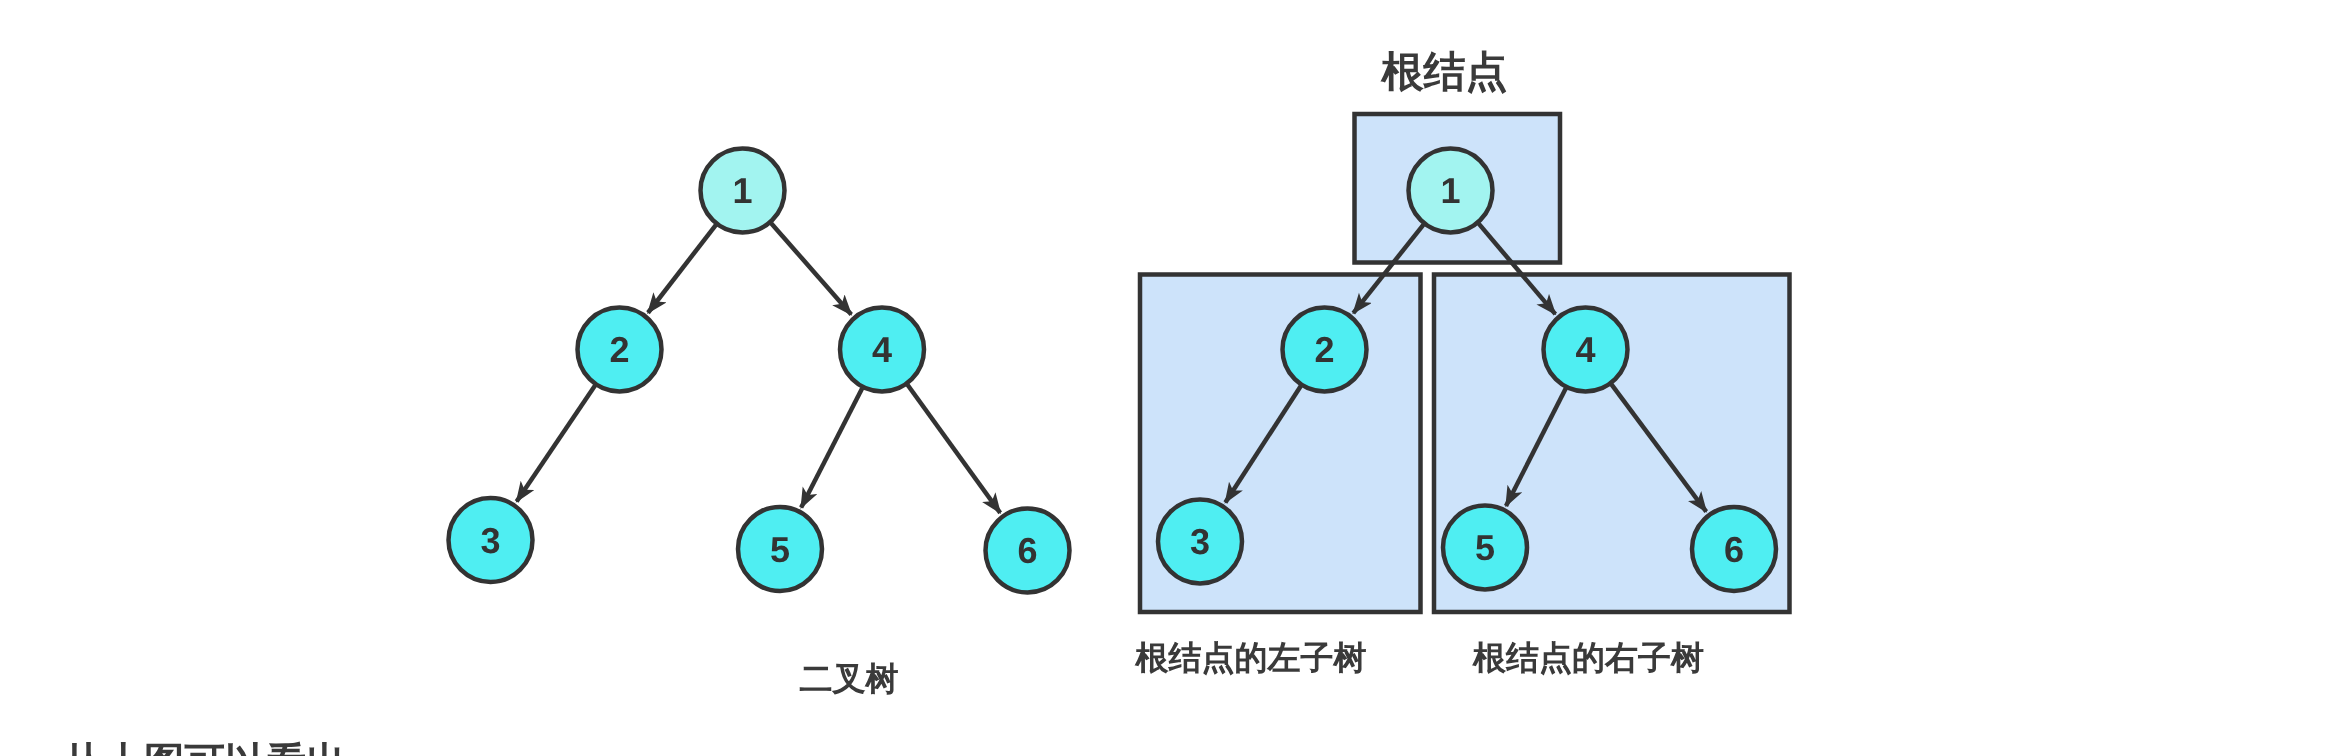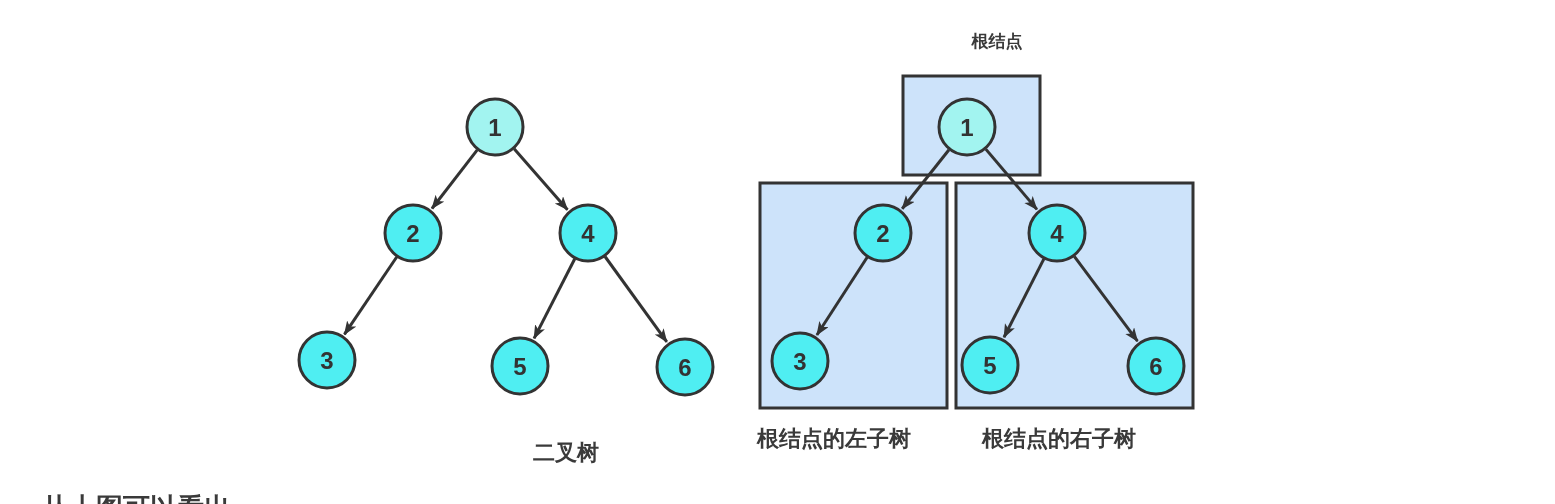--- a/index.html
+++ b/index.html
@@ -48,21 +48,21 @@
   }
   .caption{
     position:absolute;
     color:var(--text);
     font-weight:bold;
     line-height:1.1;
     white-space:nowrap;
   }
   .caption.centered{transform:translateX(-50%);}
   .caption-tree{left:520px;top:441px;font-size:22px;margin-left:46px;}
-  .caption-root{left:997px;top:33px;font-size:17px;}
+  .caption-root{left:963px;top:33px;font-size:28px;}
   .caption-left-subtree{left:757px;top:427px;font-size:22px;}
   .caption-right-subtree{left:982px;top:427px;font-size:22px;}
   .partial-text{
     position:absolute;
     left:42px;top:492px;
     font-size:27px;
     font-weight:600;
     color:var(--text);
     line-height:1.2;
     white-space:nowrap;

